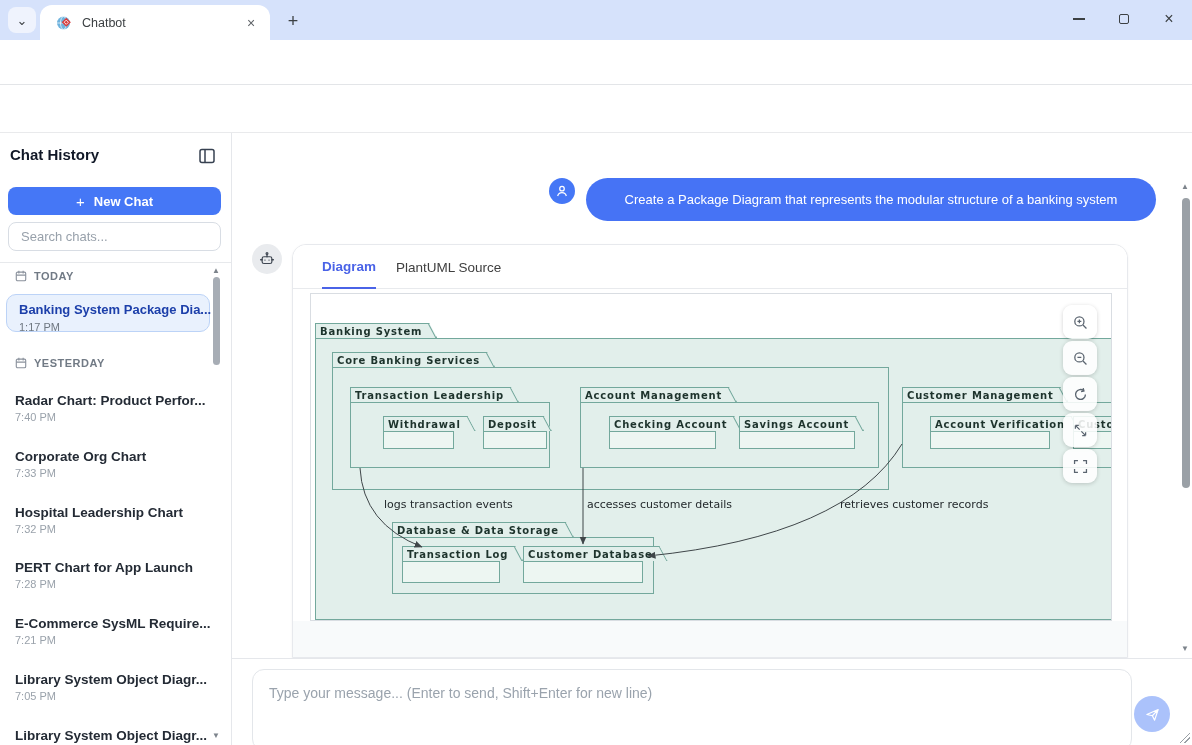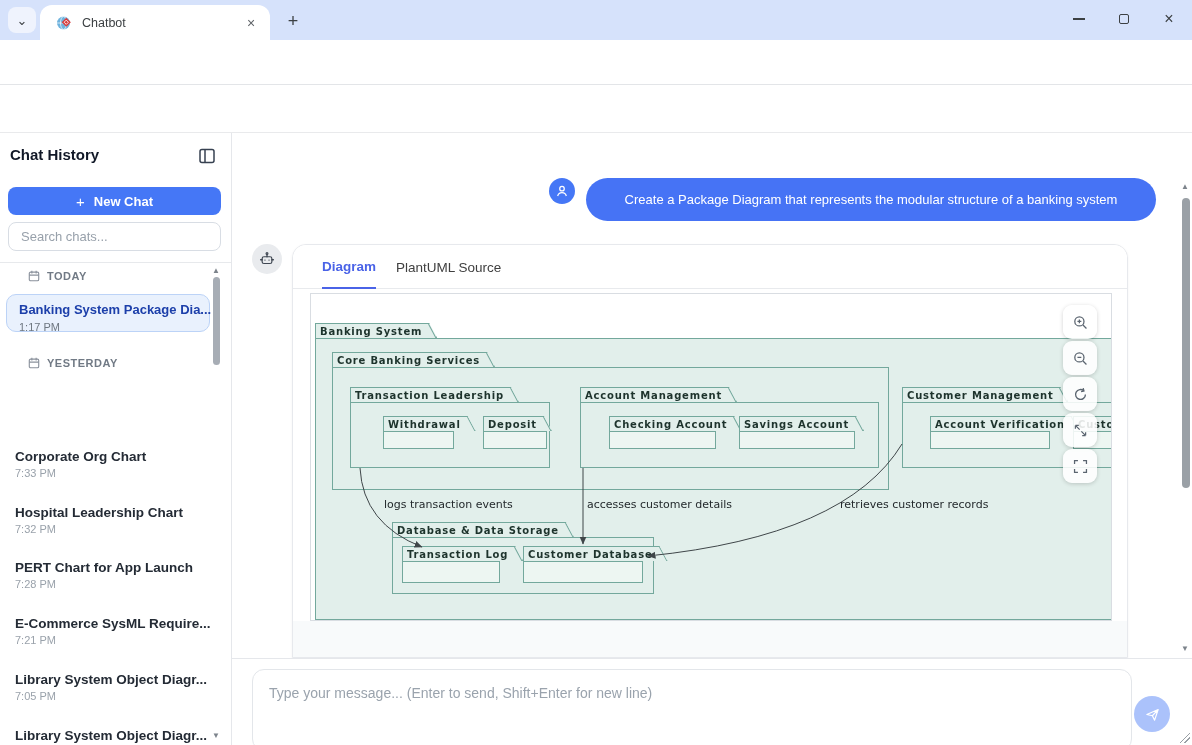--- a/index.html
+++ b/index.html
@@ -57,21 +57,21 @@
   .sb-title{position:absolute;left:10px;top:13px;font-size:15px;font-weight:600;color:#111827}
   .sb-toggle{position:absolute;left:197px;top:13px;width:20px;height:20px;cursor:pointer}
   .newchat{position:absolute;left:8px;top:54px;width:213px;height:28px;border-radius:8px;border:none;background:#4577f6;color:#fff;
     display:flex;align-items:center;justify-content:center;gap:9px;cursor:pointer;font-family:inherit}
   .newchat .pl{font-size:15px;font-weight:400}
   .newchat .lb{font-size:13px;font-weight:600}
   .search{position:absolute;left:8px;top:89px;width:213px;height:29px;border-radius:8px;border:1px solid #d8dde4;
     font-size:13px;padding:0 12px;color:#111;outline:none;font-family:inherit}
   .search::placeholder{color:#98a1ab}
   .chatlist{position:absolute;left:0;top:129px;right:0;bottom:0;border-top:1px solid #e7e9ec}
-  .sechdr{position:absolute;left:28px;display:flex;align-items:flex-end;gap:7px}
+  .sechdr{position:absolute;left:15px;display:flex;align-items:flex-end;gap:7px}
   .sechdr span{font-size:11px;font-weight:700;color:#717a85;letter-spacing:.5px}
   .selitem{position:absolute;left:6px;top:31px;width:204px;height:38px;background:#e9f1fd;border:1px solid #bcd3f7;border-radius:10px;cursor:pointer}
   .selitem .t{position:absolute;left:12px;top:7px;font-size:13px;font-weight:600;color:#1c3faa;white-space:nowrap}
   .selitem .tm{position:absolute;left:12px;top:26px;font-size:11px;color:#6e7781}
   .citem{position:absolute;left:15px;cursor:pointer}
   .citem .t{font-size:13.5px;font-weight:600;color:#242b35;white-space:nowrap}
   .citem .tm{font-size:11px;color:#9aa2ab;margin-top:3px}
   .sb-scroll-up,.sb-scroll-dn{position:absolute;left:212px;width:10px;font-size:8px;color:#7d848c;cursor:pointer}
   .sb-thumb{position:absolute;left:213px;top:144px;width:7px;height:88px;border-radius:4px;background:#a7adb5;cursor:pointer}
 
@@ -238,20 +238,24 @@
     <div class="selitem">
       <div class="t">Banking System Package Dia...</div>
       <div class="tm">1:17 PM</div>
     </div>
     <div class="sechdr" style="top:94px">
       <svg width="12" height="12" viewBox="0 0 14 14" fill="none" stroke="#8a919c" stroke-width="1.3">
         <rect x="1.5" y="2.5" width="11" height="10" rx="1.5"></rect>
           <path d="M4.5 1v3M9.5 1v3M1.5 6h11"></path>
       </svg>
       <span>YESTERDAY</span>
+    </div>
+    <div class="citem" style="top:130px">
+      <div class="t">Radar Chart: Product Perfor...</div>
+        <div class="tm">7:40 PM</div>
     </div>
     <div class="citem" style="top:186px">
       <div class="t">Corporate Org Chart</div>
         <div class="tm">7:33 PM</div>
     </div>
     <div class="citem" style="top:242px">
       <div class="t">Hospital Leadership Chart</div>
         <div class="tm">7:32 PM</div>
     </div>
     <div class="citem" style="top:297px">

